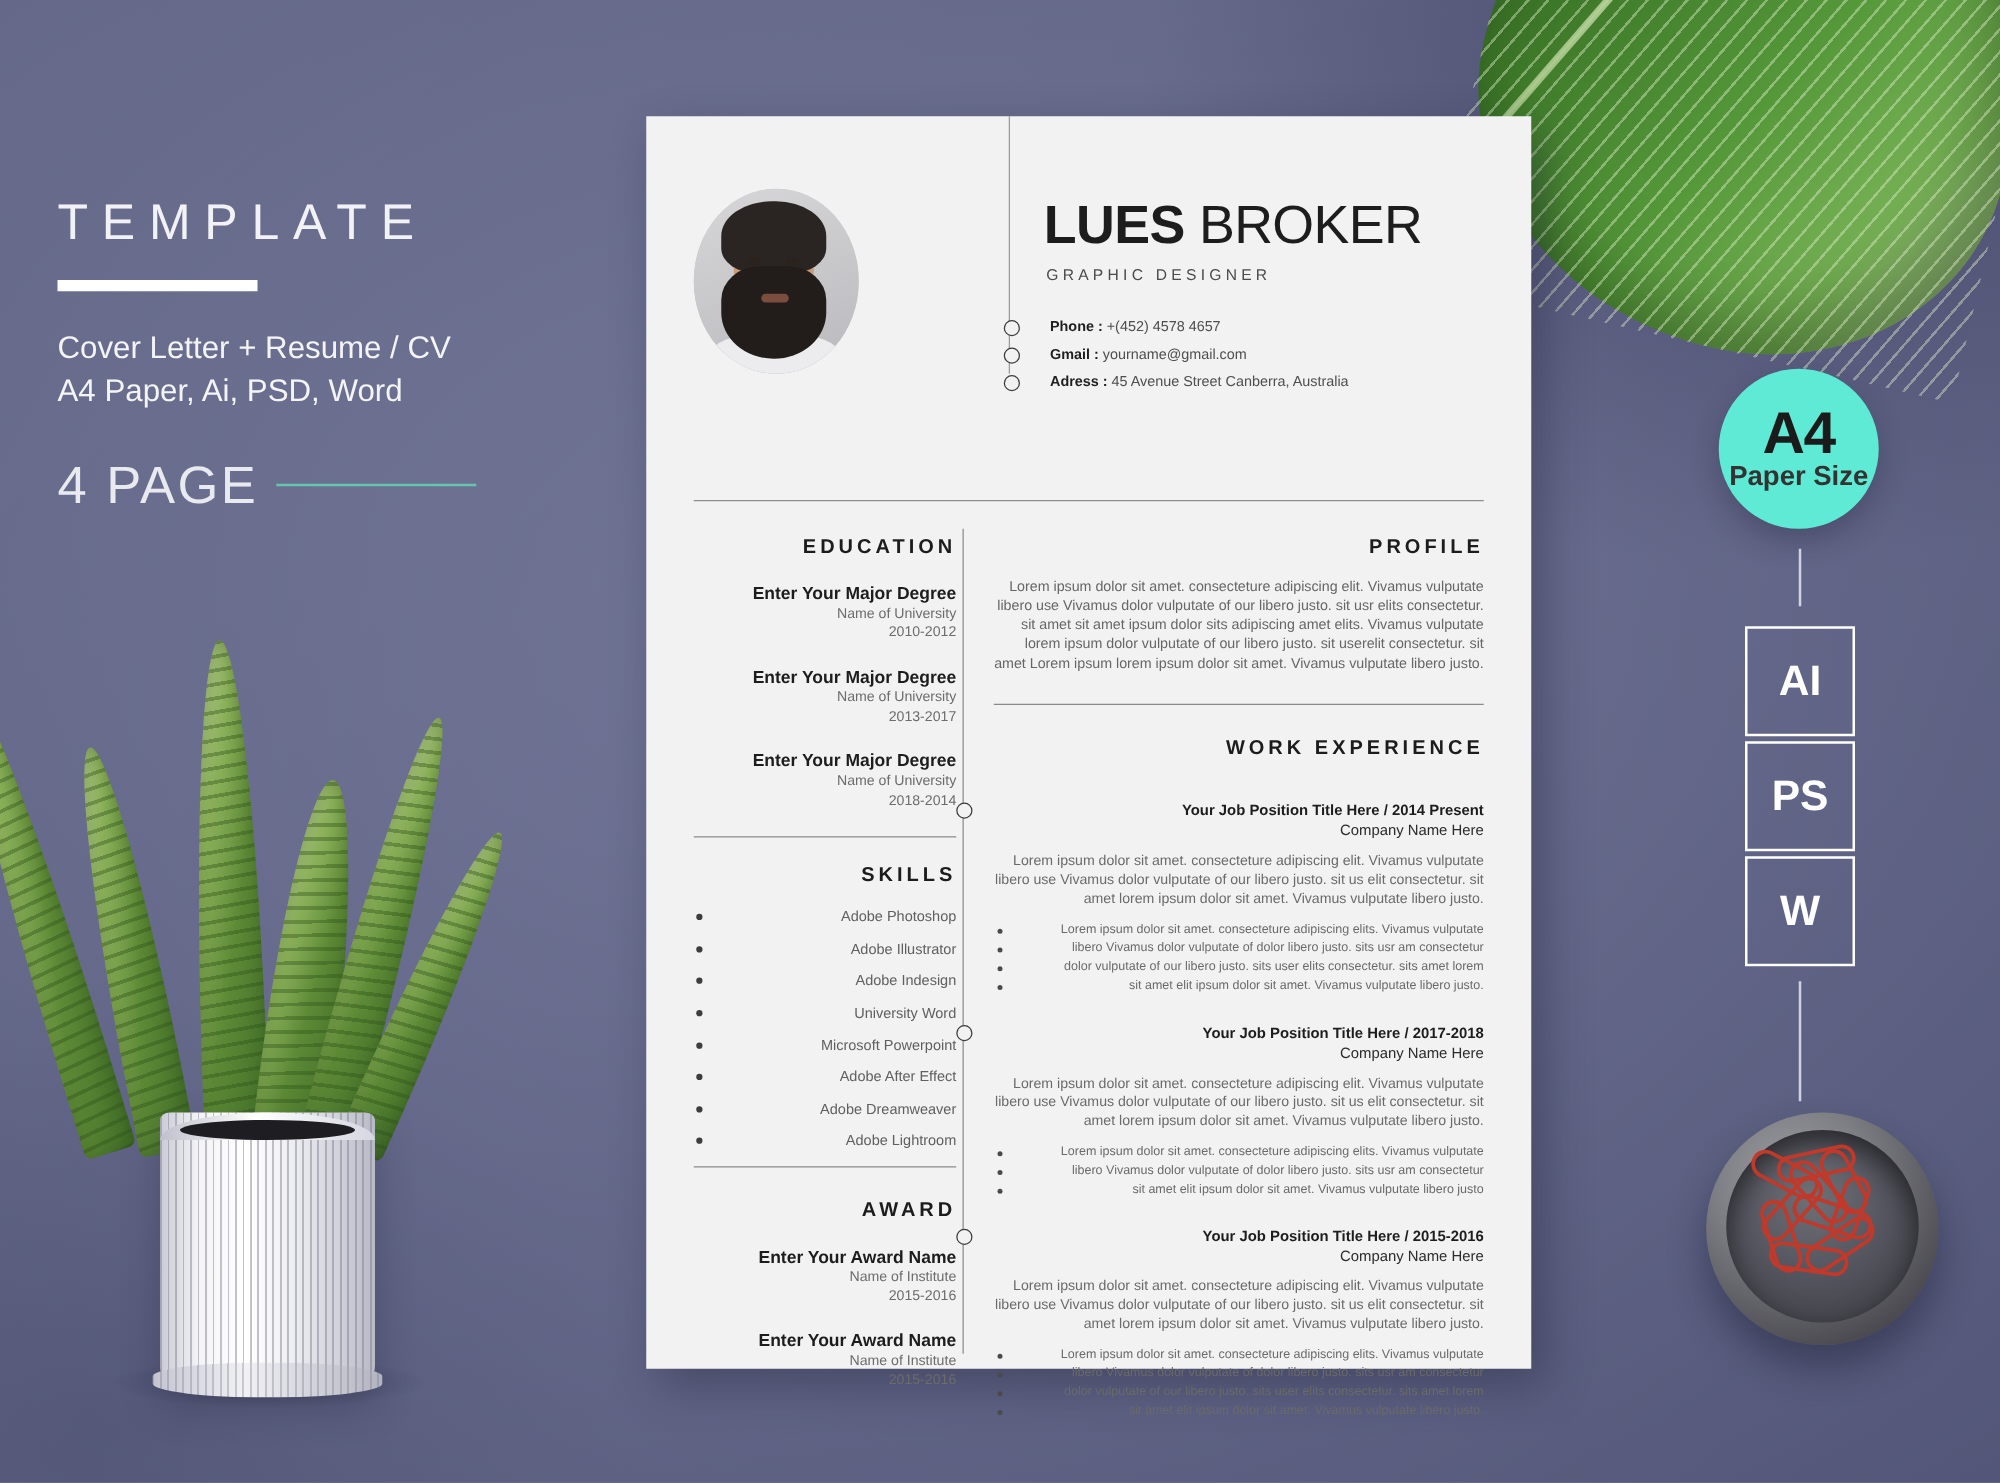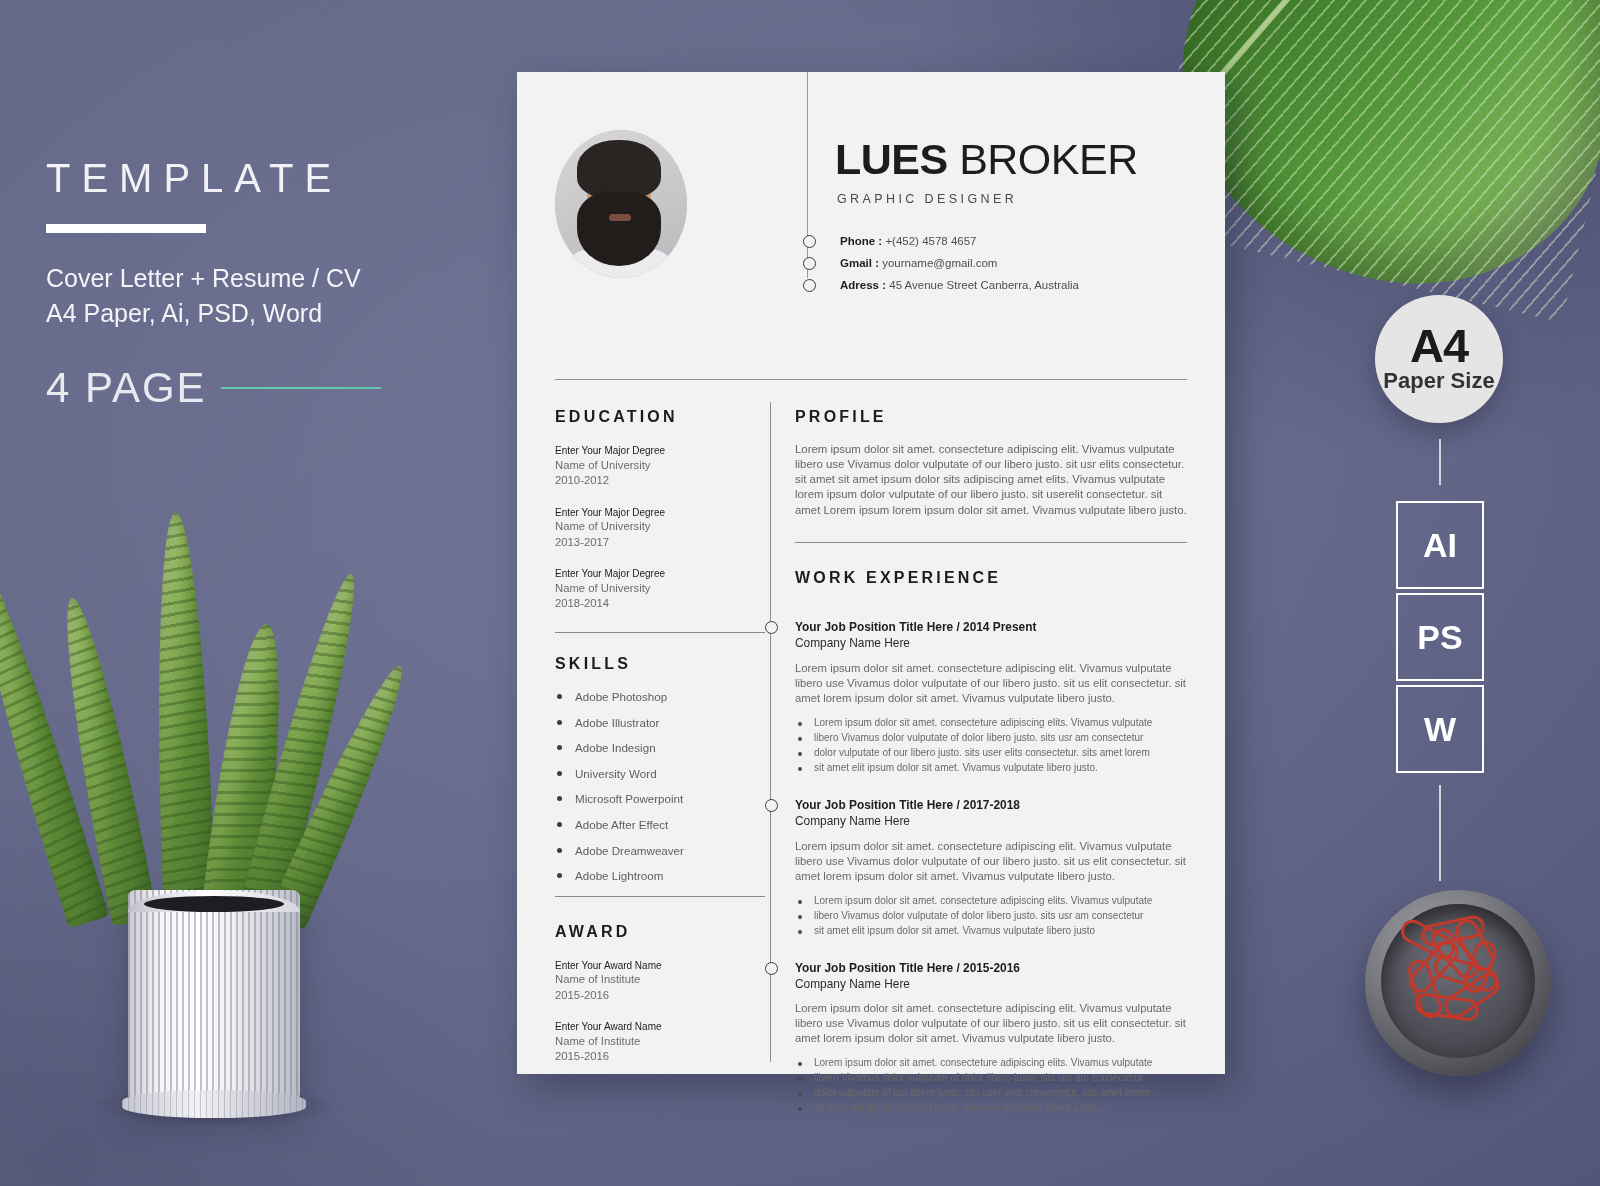--- a/index.html
+++ b/index.html
@@ -76,23 +76,24 @@
     background:linear-gradient(120deg,#2f5c22 0%,#3f7a2a 28%,#55983a 55%,#79b357 78%,#cfe0b6 100%);
     border-radius:62% 38% 46% 54%/58% 62% 38% 42%;
     box-shadow:inset -20px -20px 60px rgba(20,45,12,.5);}
   .bigleaf .veins{position:absolute;inset:0;border-radius:inherit;
     background:repeating-linear-gradient(118deg, rgba(225,240,205,.42) 0 2px, rgba(255,255,255,0) 2px 12px);}
   .bigleaf .mid{position:absolute;left:18%;top:-2%;width:6px;height:104%;
     background:linear-gradient(180deg,#d7e7bd,#9cc07a);transform:rotate(28deg);border-radius:4px;opacity:.85;}
 
   
   .paper{
-    position:absolute;left:517px;top:72px;width:708px;height:1002px;
+    position:absolute;left:517px;top:93px;width:708px;height:1002px;
     background:#f2f2f2;
     box-shadow:10px 14px 34px rgba(30,32,52,.38);
+    text-align:right;
   }
   .paper-inner{position:absolute;inset:0;padding:0;}
 
   
   .hdr{position:absolute;left:38px;top:52px;right:38px;height:210px;}
   .avatar{
     position:absolute;left:0;top:6px;width:132px;height:148px;border-radius:50%;
     overflow:hidden;background:#c9c9cb;
   }
   .avatar .bgc{position:absolute;inset:0;background:linear-gradient(160deg,#d7d7d9,#b9b9bd);}
@@ -125,21 +126,21 @@
 
   
   .col-left{position:absolute;left:38px;top:336px;width:210px;}
   .col-right{position:absolute;left:278px;top:336px;width:392px;}
   .col-vline{position:absolute;left:253px;top:330px;width:1px;height:660px;background:#8b8b8e;}
 
   .sec-h{font-size:16px;font-weight:bold;letter-spacing:3.2px;color:#1c1c1c;margin:0 0 18px 0;}
   .sec-h.r{margin-bottom:16px;}
 
   .entry{margin-bottom:17px;}
-  .entry .t{font-size:10px;font-weight:normal;color:#1d1d1d;line-height:1.35;}
+  .entry .t{font-size:14px;font-weight:bold;color:#1d1d1d;line-height:1.35;}
   .entry .s{font-size:11.3px;color:#6c6c6c;line-height:1.38;}
   .entry .d{font-size:11.3px;color:#6c6c6c;line-height:1.38;}
 
   .l-rule{height:1px;background:#8b8b8e;margin:20px 0 22px 0;}
 
   .skills{list-style:none;margin:0;padding:0;}
   .skills li{position:relative;padding-left:20px;font-size:11.6px;color:#5f5f5f;line-height:1;margin-bottom:14px;}
   .skills li::before{content:"";position:absolute;left:2px;top:3px;width:5px;height:5px;border-radius:50%;background:#3d3d3d;}
 
   .para{font-size:11.4px;color:#666;line-height:1.33;margin:0;}
@@ -151,21 +152,21 @@
   .job-p{font-size:11.3px;color:#6a6a6a;line-height:1.33;margin:0 0 9px 0;}
   .job-ul{list-style:none;margin:0 0 22px 0;padding:0;}
   .job-ul li{position:relative;padding-left:19px;font-size:10px;color:#6a6a6a;line-height:1.5;}
   .job-ul li::before{content:"";position:absolute;left:3px;top:7px;width:4px;height:4px;border-radius:50%;background:#4a4a4a;}
 
   .tdot{position:absolute;left:-30px;width:11px;height:11px;border-radius:50%;border:1.6px solid #3b3b3b;background:#f2f2f2;}
 
   
   .rail{position:absolute;left:1375px;top:295px;width:130px;}
   .a4{
-    width:128px;height:128px;border-radius:50%;background:#e5e5e5;
+    width:128px;height:128px;border-radius:50%;background:#5eead4;
     display:flex;flex-direction:column;align-items:center;justify-content:center;
     box-shadow:0 10px 22px rgba(30,32,52,.3);
   }
   .a4 .big{font-size:47px;font-weight:bold;color:#1b1b1b;line-height:.92;letter-spacing:-1px;}
   .a4 .small{font-size:22px;font-weight:700;color:#333;margin-top:1px;}
   .rail-line{width:2px;height:46px;background:#e6e6ee;margin:16px auto;opacity:.85;}
   .fbox{
     width:84px;height:84px;border:2.5px solid #ffffff;margin:0 auto 4px auto;
     display:flex;align-items:center;justify-content:center;
     color:#fff;font-size:34px;font-weight:bold;letter-spacing:0;

